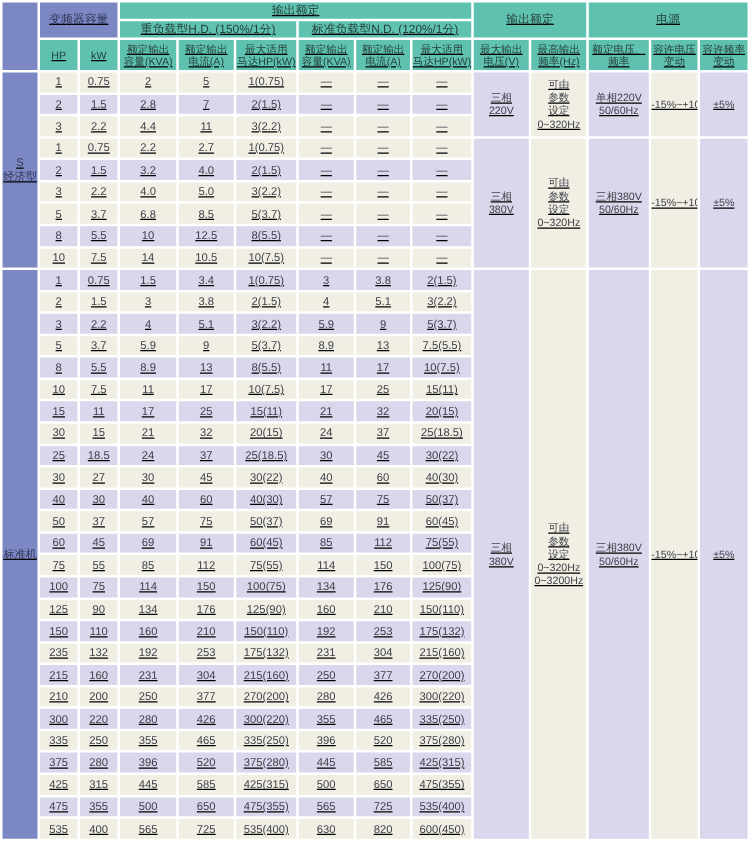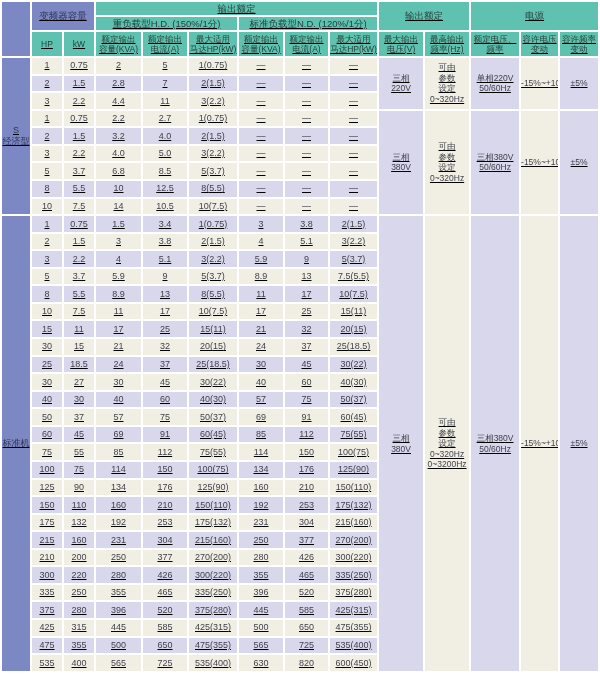--- a/index.html
+++ b/index.html
@@ -383,21 +383,21 @@
         <td class="lav">150</td>
         <td class="lav">110</td>
         <td class="lav">160</td>
         <td class="lav">210</td>
         <td class="lav">150(110)</td>
         <td class="lav">192</td>
         <td class="lav">253</td>
         <td class="lav">175(132)</td>
       </tr>
       <tr>
-        <td class="cream">175</td>
+        <td class="cream">235</td>
         <td class="cream">132</td>
         <td class="cream">192</td>
         <td class="cream">253</td>
         <td class="cream">175(132)</td>
         <td class="cream">231</td>
         <td class="cream">304</td>
         <td class="cream">215(160)</td>
       </tr>
       <tr>
         <td class="lav">215</td>

